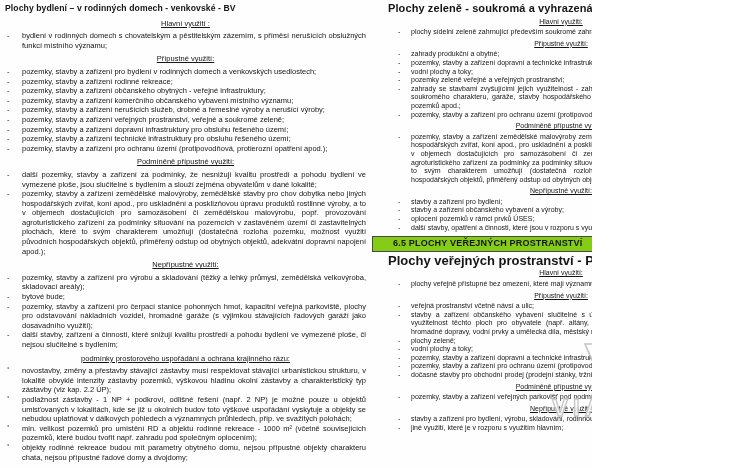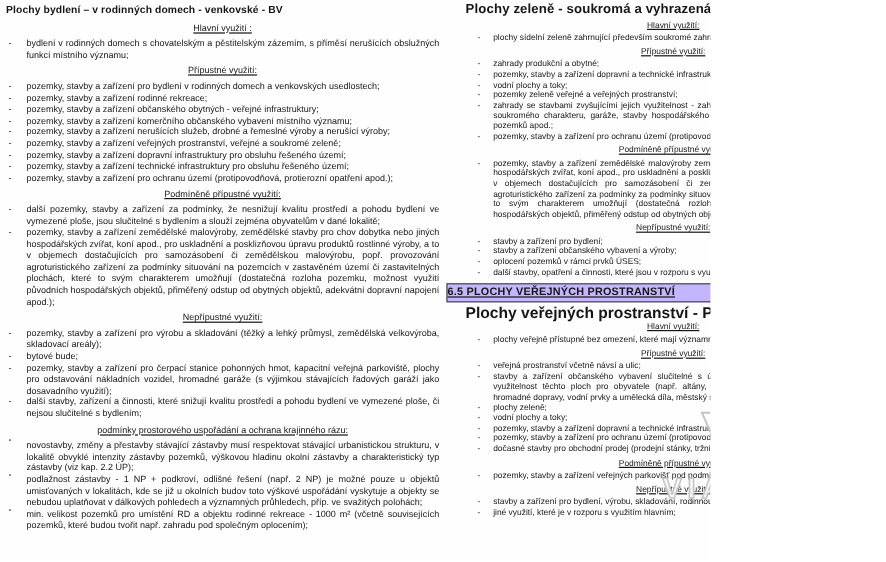--- a/index.html
+++ b/index.html
@@ -15,22 +15,22 @@
   .col-right .doc-title{font-size:11px;margin:1px 0 5px 3px;}
   .sec-heading{text-decoration:underline;text-align:center;margin:4px 0 3px 0;}
   .col-right .sec-heading{margin:3px 0 2px 2px;}
   .list{margin:0;}
   .item{position:relative;padding-left:17px;}
   .col-right .item{padding-left:26px;}
   .marker{position:absolute;left:2px;top:0;}
   .col-right .marker{left:13px;}
   .marker.small{font-size:6px;top:-1px;}
   .boxed-heading{
-    border:1.2px solid #4a4a4a;background:#c4b5fd;font-weight:bold;text-align:left;
-    font-size:9px;letter-spacing:0.2px;padding:2px 4px 3px 0;margin:4px 0 5px -13px;text-decoration:underline;
+    border:1.2px solid #4a4a4a;background:#84cc16;font-weight:bold;text-align:left;
+    font-size:9px;letter-spacing:0.2px;padding:2px 4px 3px 20px;margin:4px 0 5px -13px;
   }
   .doc-subtitle{font-weight:bold;text-align:left;font-size:13px;margin:2px 0 4px 3px;}
   
   .watermark{position:absolute;left:0;top:0;width:738px;height:468px;z-index:5;pointer-events:none;}
   .wm-logo{position:absolute;left:582px;top:341px;}
   .wm-text{
     position:absolute;left:552px;top:394px;
     font-size:24px;font-weight:bold;letter-spacing:5px;
     color:rgba(255,255,255,0.78);
     -webkit-text-stroke:1.3px #c6c6c6;
@@ -72,20 +72,21 @@
           <div class="item"><span class="marker">-</span><span class="item-text">pozemky, stavby a zařízení pro výrobu a skladování (těžký a lehký průmysl, zemědělská velkovýroba, skladovací areály);</span></div>
           <div class="item"><span class="marker">-</span><span class="item-text">bytové bude;</span></div>
           <div class="item"><span class="marker">-</span><span class="item-text">pozemky, stavby a zařízení pro čerpací stanice pohonných hmot, kapacitní veřejná parkoviště, plochy pro odstavování nákladních vozidel, hromadné garáže (s výjimkou stávajících řadových garáží jako dosavadního využití);</span></div>
           <div class="item"><span class="marker">-</span><span class="item-text">další stavby, zařízení a činnosti, které snižují kvalitu prostředí a pohodu bydlení ve vymezené ploše, či nejsou slučitelné s bydlením;</span></div>
         </div>
         <div class="sec-heading">podmínky prostorového uspořádání a ochrana krajinného rázu:</div>
         <div class="list">
           <div class="item"><span class="marker small">°</span><span class="item-text">novostavby, změny a přestavby stávající zástavby musí respektovat stávající urbanistickou strukturu, v lokalitě obvyklé intenzity zástavby pozemků, výškovou hladinu okolní zástavby a charakteristický typ zástavby (viz kap. 2.2 ÚP);</span></div>
           <div class="item"><span class="marker small">°</span><span class="item-text">podlažnost zástavby - 1 NP + podkroví, odlišné řešení (např. 2 NP) je možné pouze u objektů umisťovaných v lokalitách, kde se již u okolních budov toto výškové uspořádání vyskytuje a objekty se nebudou uplatňovat v dálkových pohledech a významných průhledech, příp. ve svažitých polohách;</span></div>
           <div class="item"><span class="marker small">°</span><span class="item-text">min. velikost pozemků pro umístění RD a objektu rodinné rekreace - 1000 m² (včetně souvisejících pozemků, které budou tvořit např. zahradu pod společným oplocením);</span></div>
+          <div class="item"><span class="marker small">°</span><span class="item-text">objekty rodinné rekreace budou mít parametry obytného domu, nejsou přípustné objekty charakteru chata, nejsou přípustné řadové domy a dvojdomy;</span></div>
         </div>
       </div>
   </div>
 
   <div class="col col-right">
     <div class="doc-title">Plochy zeleně - soukromá a vyhrazená - ZS</div>
     <div id="right-blocks">
         <div class="sec-heading">Hlavní využití:</div>
         <div class="list">
           <div class="item"><span class="marker">-</span><span class="item-text">plochy sídelní zeleně zahrnující především soukromé zahrady (v zastavěném území obvykle oplocené);</span></div>

